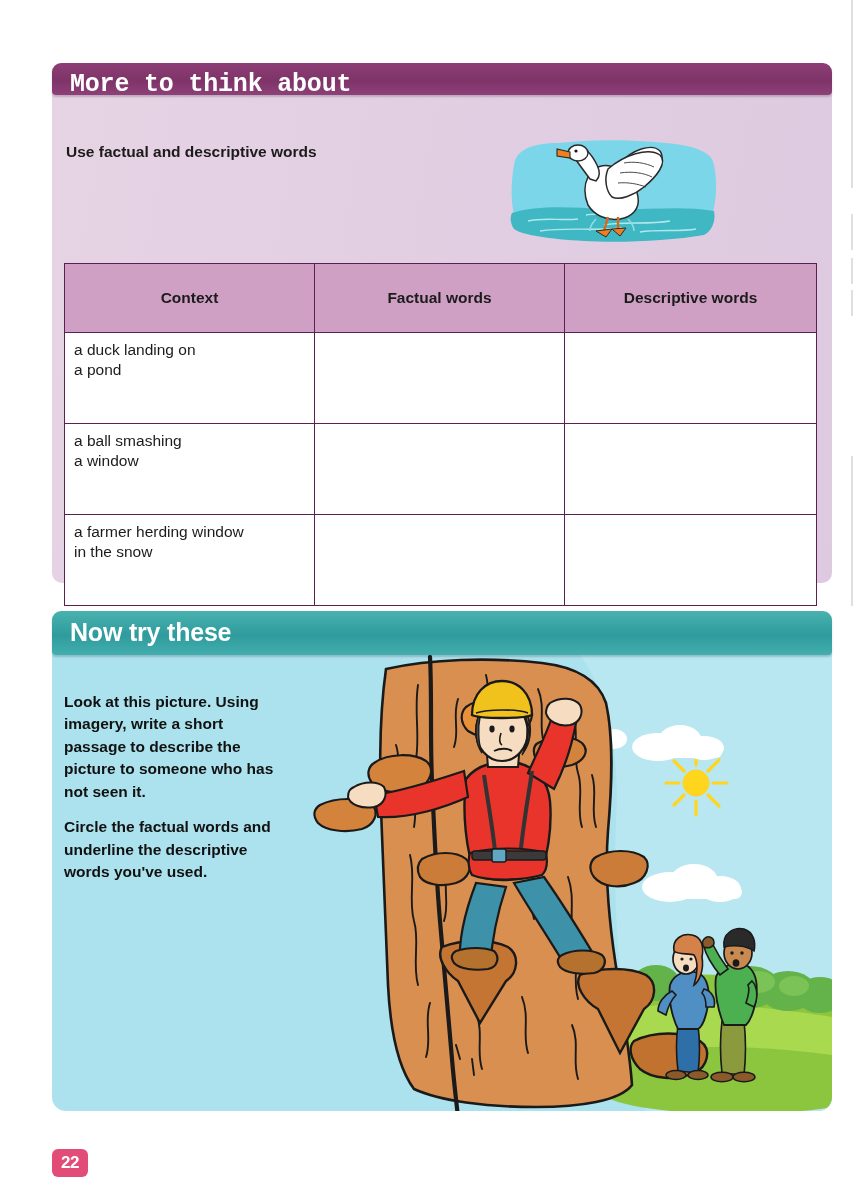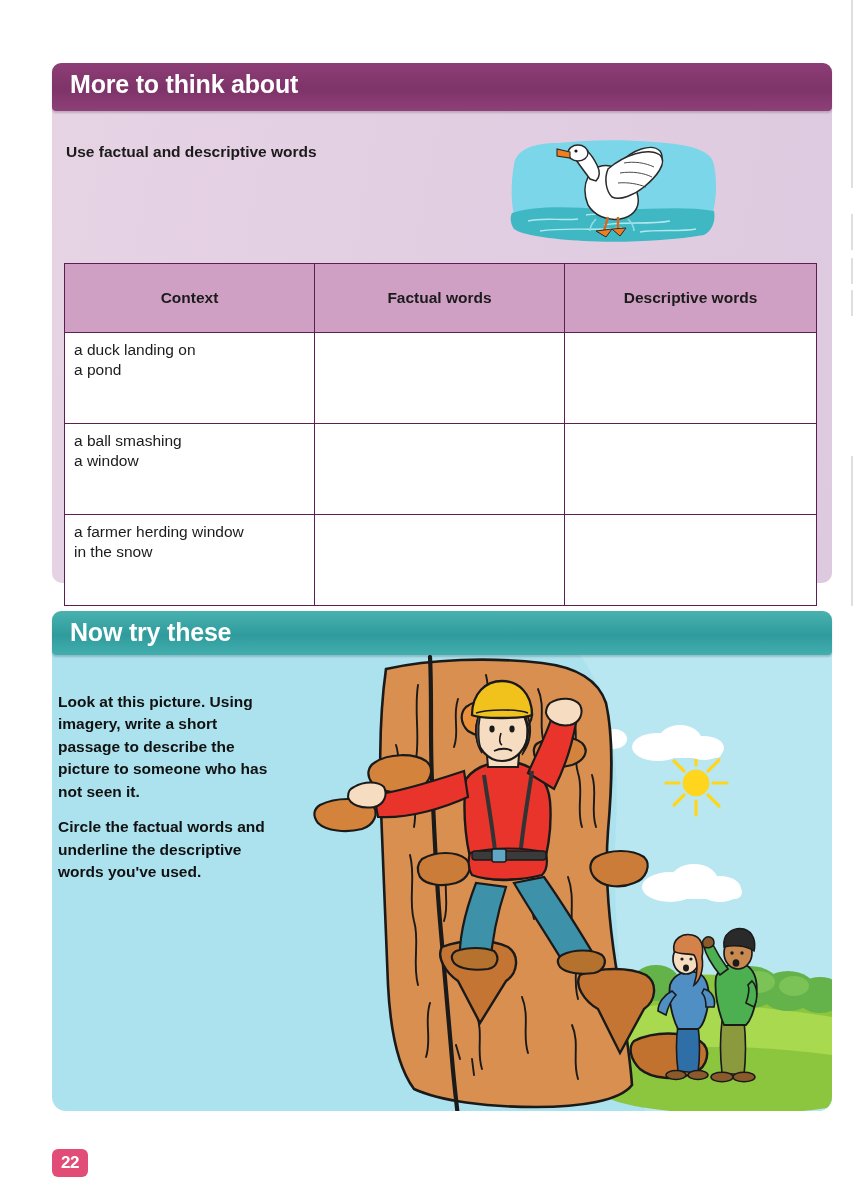--- a/index.html
+++ b/index.html
@@ -30,25 +30,26 @@
     width: 100%;
     height: 498px;
     background: linear-gradient(100deg,#e6d3e4 0%, #e3cfe2 40%, #decae0 100%);
     border-radius: 4px 4px 10px 10px;
   }
   #panel-think .panel-header {
     position: absolute;
     left: 0;
     top: 0;
     width: 100%;
-    height: 48px;
+    height: 32px;
     background: linear-gradient(180deg,#8d3d76 0%, #7e3468 55%, #8e4079 100%);
     border-radius: 9px 9px 4px 4px;
     box-shadow: 0 2px 2px rgba(0,0,0,0.18);
     z-index: 3;
+    font-family: Liberation Mono, monospace;
   }
   #panel-think .panel-header-title {
     position: absolute;
     left: 18px;
     top: 7px;
     font-size: 25px;
     font-weight: bold;
     color: #ffffff;
     letter-spacing: -0.2px;
   }
@@ -145,21 +146,21 @@
     position: absolute;
     left: 18px;
     top: 7px;
     font-size: 25px;
     font-weight: bold;
     color: #ffffff;
     letter-spacing: -0.2px;
   }
   .try-instructions {
     position: absolute;
-    left: 6px;
+    left: 12px;
     top: 58px;
     width: 215px;
     font-size: 15.5px;
     font-weight: bold;
     color: #111111;
     line-height: 1.45;
     z-index: 4;
   }
   .try-instructions p { margin: 0 0 13px 0; }
 

